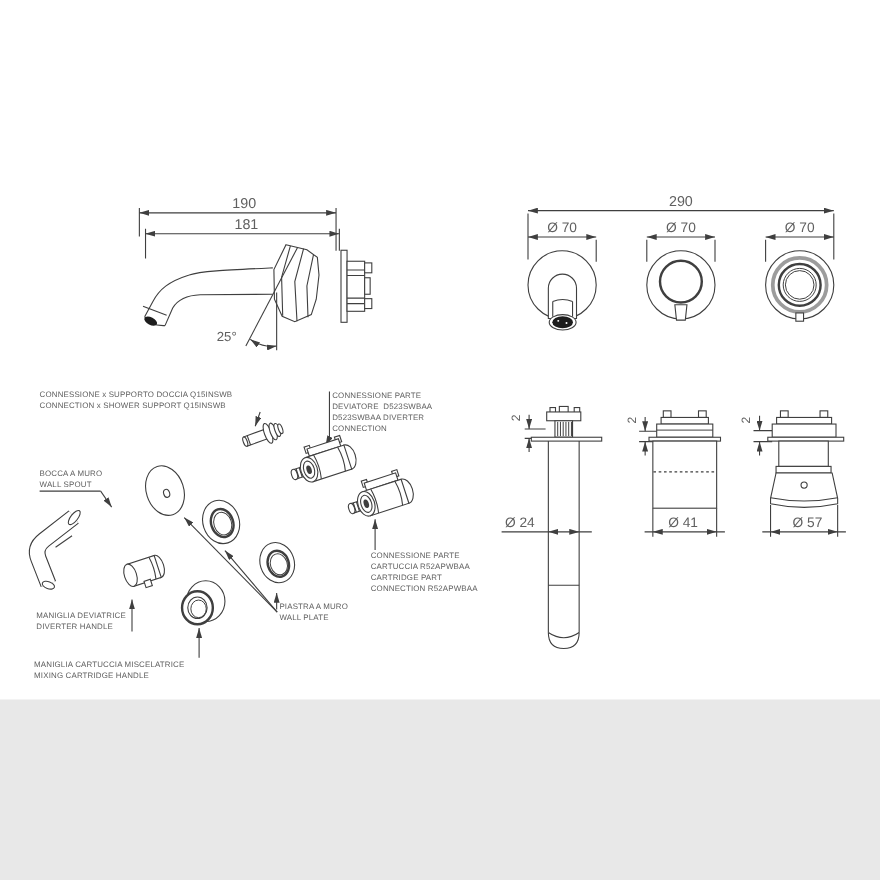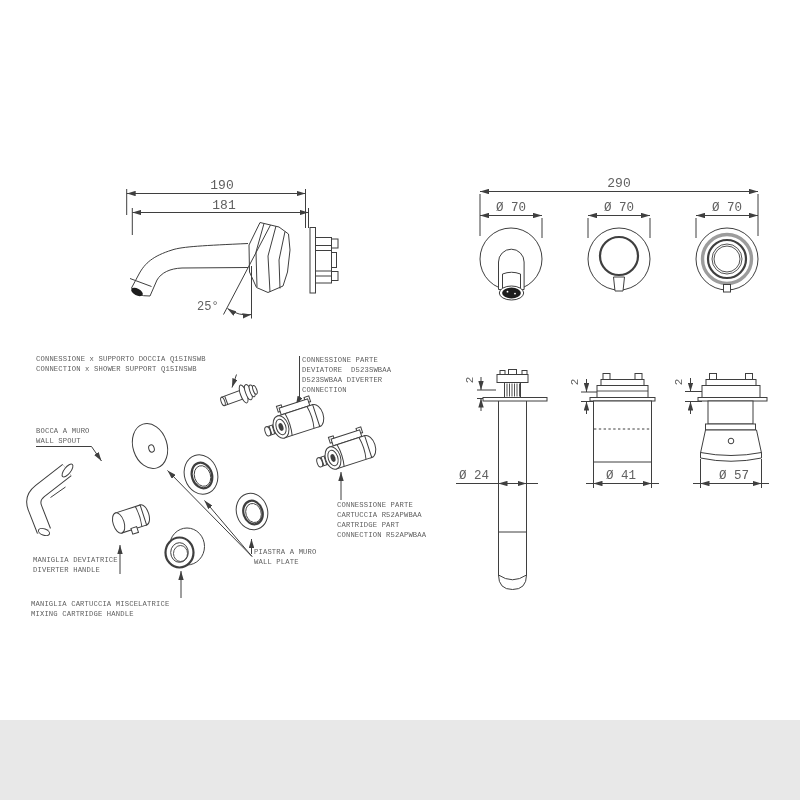--- a/index.html
+++ b/index.html
@@ -4,23 +4,23 @@
 <style>
   :root{
     --line:#3f3f3f;
     --text:#606060;
     --dark:#1d1d1d;
     --gray:#9c9c9c;
     --bg:#ffffff;
   }
   html,body{margin:0;padding:0;background:#e8e8e8;}
   .page{
-    width:800px;height:720px;background:var(--bg);
+    width:800px;height:636px;background:var(--bg);
     position:relative;overflow:hidden;
-    font-family:Liberation Mono, monospace;
+    font-family:Liberation Sans, sans-serif;
     text-align:right;
   }
   svg{display:block}
   .ln{fill:none;stroke:var(--line);stroke-width:1;}
   .fw{fill:#fff;stroke:var(--line);stroke-width:1;}
   .b2{stroke-width:2.2;}
   .thin{stroke-width:0.9;}
   .grayring{fill:none;stroke:var(--gray);stroke-width:3.4;}
   .dk{fill:var(--dark);stroke:none;}
   .dash{stroke-dasharray:2.4 2.4;}

